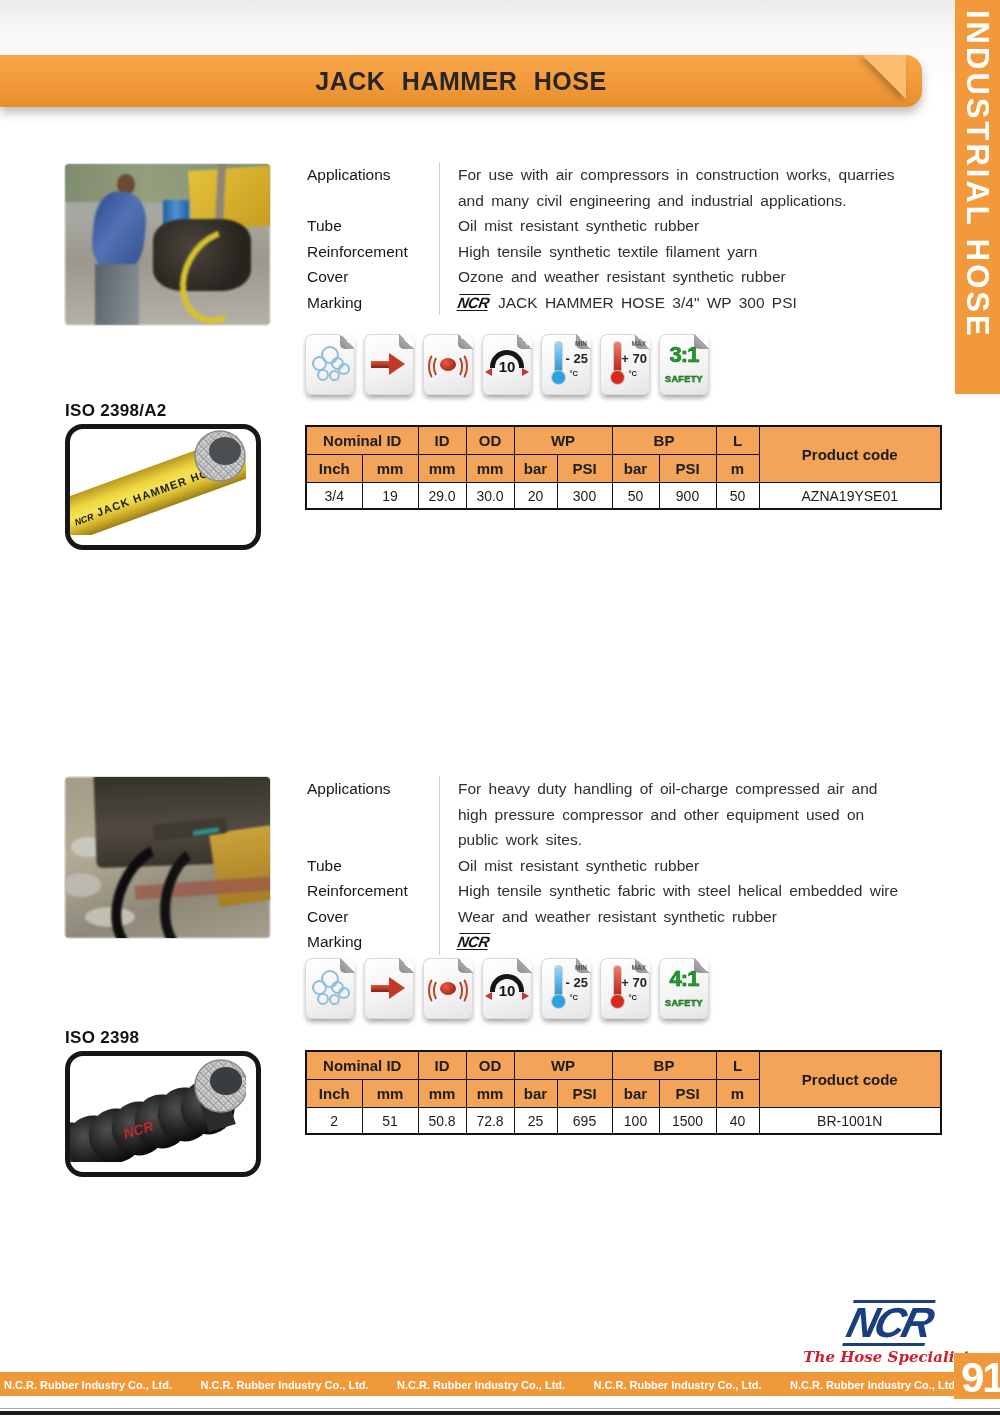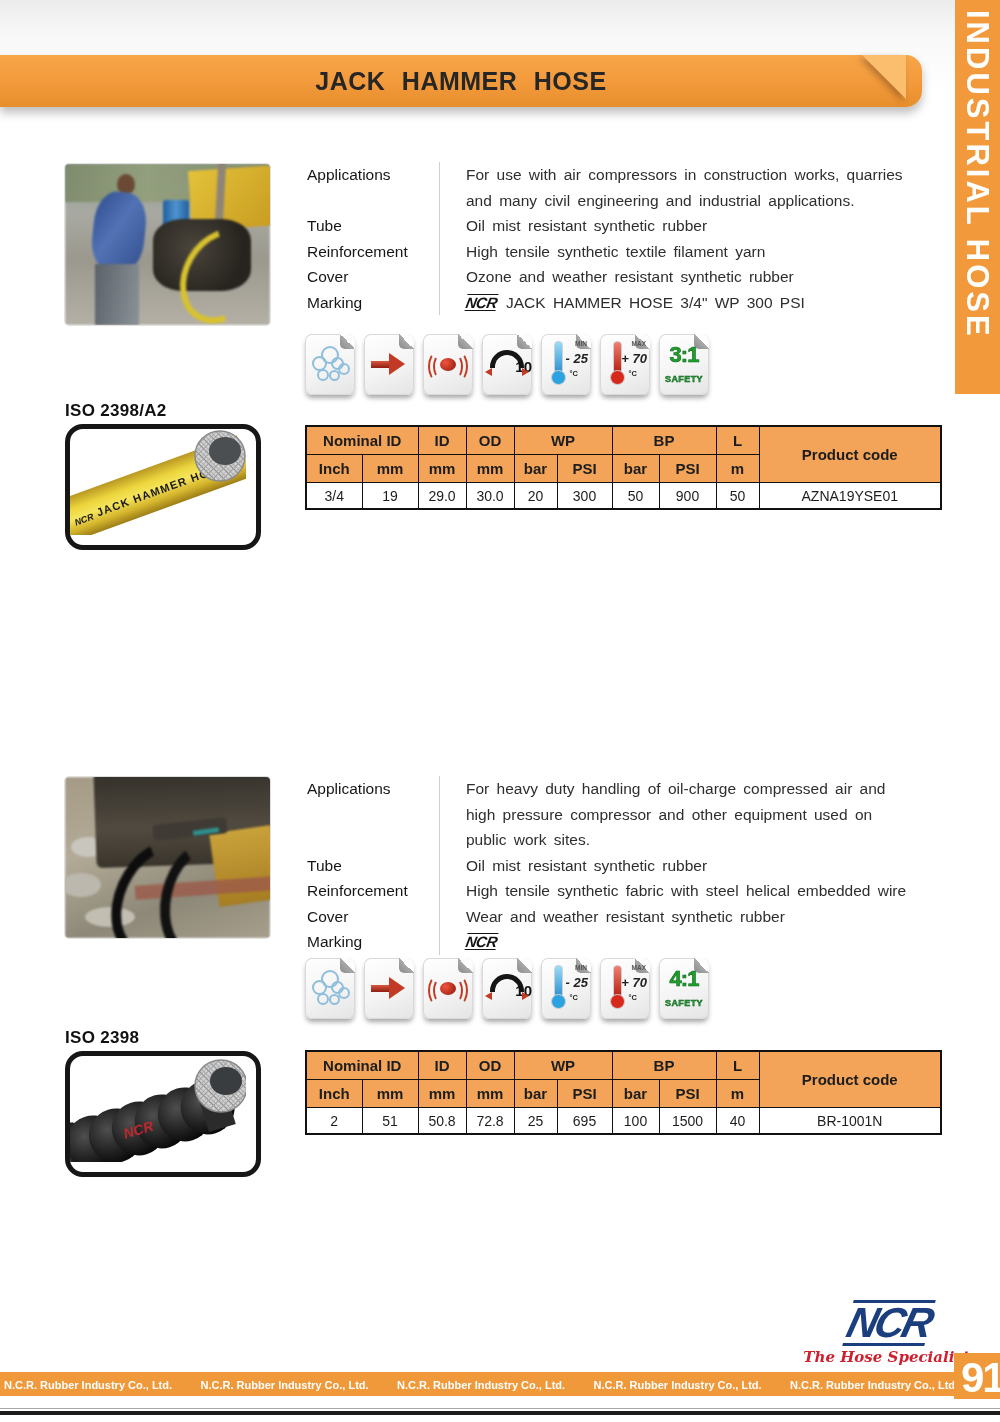--- a/index.html
+++ b/index.html
@@ -20,21 +20,21 @@
      border-top:44px solid #FBBE6F;border-left:44px solid transparent;
      filter:drop-shadow(-3px 3px 3px rgba(0,0,0,.25));}
   
   .photo{position:absolute;left:65px;width:205px;height:161px;border-radius:4px;
      overflow:hidden;box-shadow:0 0 0 1px #e0e0e0;}
   .photo .ly{position:absolute;filter:blur(1.1px);}
   
   .specs{position:absolute;left:307px;width:600px;display:grid;
      grid-template-columns:132px 1fr;}
   .spec-label{font-weight:normal;font-size:15.5px;color:#161616;line-height:25.5px;}
-  .spec-value{font-size:15.5px;color:#2e2e2e;line-height:25.5px;padding-left:26px;
+  .spec-value{font-size:15.5px;color:#2e2e2e;line-height:25.5px;padding-left:18px;
      border-left:1px solid #cfcfcf;word-spacing:3px;max-width:462px;}
   .ncr-mark{display:inline-block;font-style:italic;font-weight:900;font-size:15px;
      letter-spacing:-.5px;transform:skewX(-10deg);margin-right:9px;color:#141414;
      border-top:1.5px solid #141414;border-bottom:1.5px solid #141414;line-height:15px;}
   
   .icons{position:absolute;left:305px;display:flex;gap:9px;}
   .picon{position:relative;width:50px;height:61px;border-radius:7px;
      background:linear-gradient(160deg,#ffffff 0%,#f4f4f4 55%,#e4e4e4 100%);
      box-shadow:0 4px 5px -1px rgba(0,0,0,.35), inset 0 0 0 1px #d9d9d9;}
   .fold{position:absolute;top:0;right:0;width:15px;height:15px;border-radius:0 7px 0 5px;
@@ -43,33 +43,33 @@
   .bub{border:2px solid #8FBEDC;border-radius:50%;}
   .arr-shaft{left:7px;top:27px;width:18px;height:7px;
      background:linear-gradient(180deg,#d85a3e,#8f1d14);}
   .arr-head{left:25px;top:19px;width:0;height:0;border-left:16px solid #c23a24;
      border-top:11px solid transparent;border-bottom:11px solid transparent;}
   .vib-dot{left:17px;top:24px;width:16px;height:13px;border-radius:50%;
      background:radial-gradient(circle at 35% 35%,#f05540,#8c1508);}
   .vib-arc{border:2px solid transparent;border-left:2px solid #c23a24;border-radius:50%;}
   .bend-arc{left:8px;top:16px;width:34px;height:18px;border:5px solid #151515;
      border-bottom:none;border-radius:17px 17px 0 0;box-sizing:border-box;}
-  .bend-num{position:absolute;left:0;top:24px;width:100%;text-align:right;
+  .bend-num{position:absolute;left:0;top:24px;width:100%;text-align:center;
      font-weight:900;font-size:15px;color:#111;}
   .bend-tri-l{left:3px;top:34px;width:0;height:0;border-right:7px solid #c23a24;
      border-top:4px solid transparent;border-bottom:4px solid transparent;}
   .bend-tri-r{right:3px;top:34px;width:0;height:0;border-left:7px solid #c23a24;
      border-top:4px solid transparent;border-bottom:4px solid transparent;}
   .th-tube{left:13px;top:7px;width:7px;height:31px;border-radius:4px;border:1px solid #cfcfcf;}
   .th-tube.blue{background:linear-gradient(180deg,#9adcf8,#2a8fd0);}
   .th-tube.red{background:linear-gradient(180deg,#f08070,#b81e10);}
   .th-bulb{left:10px;top:36px;width:13px;height:13px;border-radius:50%;border:1px solid #cfcfcf;}
   .th-bulb.blue{background:#2aa3e0;} .th-bulb.red{background:#d8281b;}
   .th-min{position:absolute;right:4px;top:6px;font-size:6.5px;font-weight:bold;color:#555;}
-  .th-val{position:absolute;right:3px;top:17px;font-size:13px;font-weight:bold;color:#222;font-style:italic;}
+  .th-val{position:absolute;right:3px;top:17px;font-size:13px;font-weight:bold;color:#222;}
   .th-unit{position:absolute;right:13px;top:35px;font-size:7.5px;font-weight:bold;color:#222;}
   .saf-ratio{position:absolute;left:0;top:8px;width:100%;text-align:center;font-size:22px;
      font-weight:900;color:#1F9E2C;letter-spacing:-1px;-webkit-text-stroke:.6px #0f6a1c;}
   .saf-label{position:absolute;left:0;top:40px;width:100%;text-align:center;font-size:9px;
      font-weight:900;color:#28a835;letter-spacing:.4px;-webkit-text-stroke:.5px #115a1d;}
   
   .iso{position:absolute;left:65px;font-size:17px;font-weight:bold;color:#111;letter-spacing:.3px;}
   .hosebox{position:absolute;left:65px;width:186px;height:116px;background:#fff;
      border:5px solid #161616;border-radius:18px;overflow:hidden;}
   

